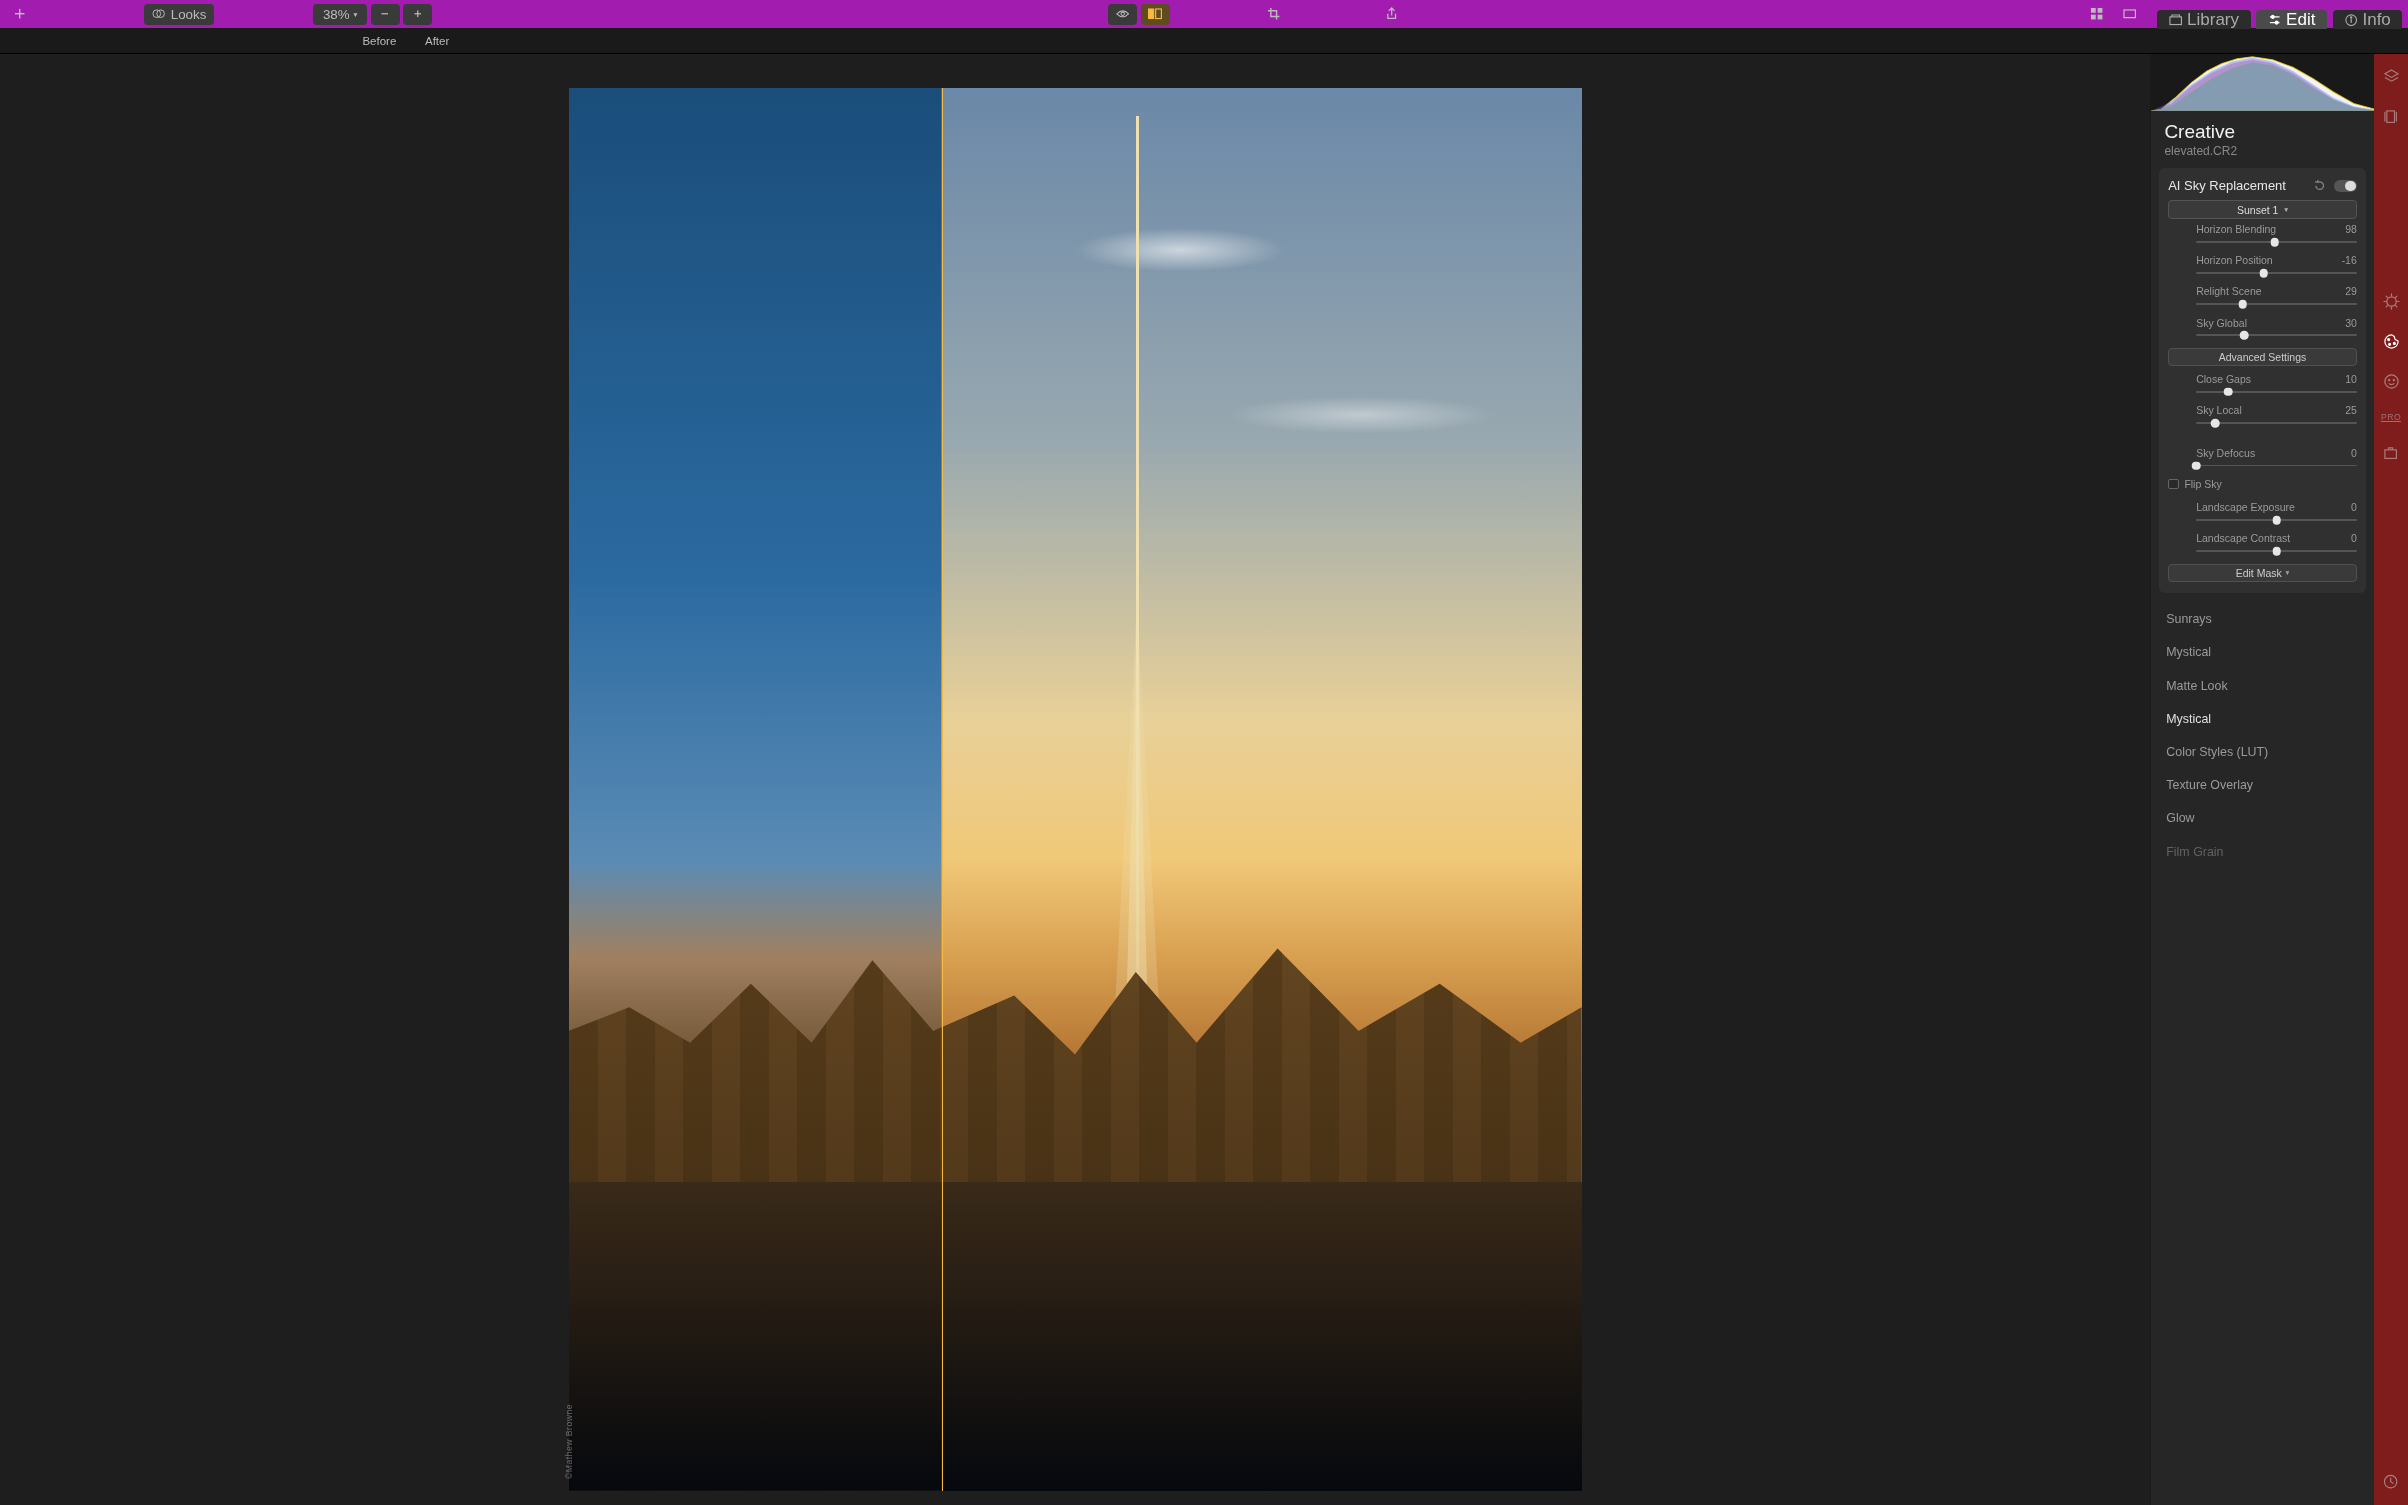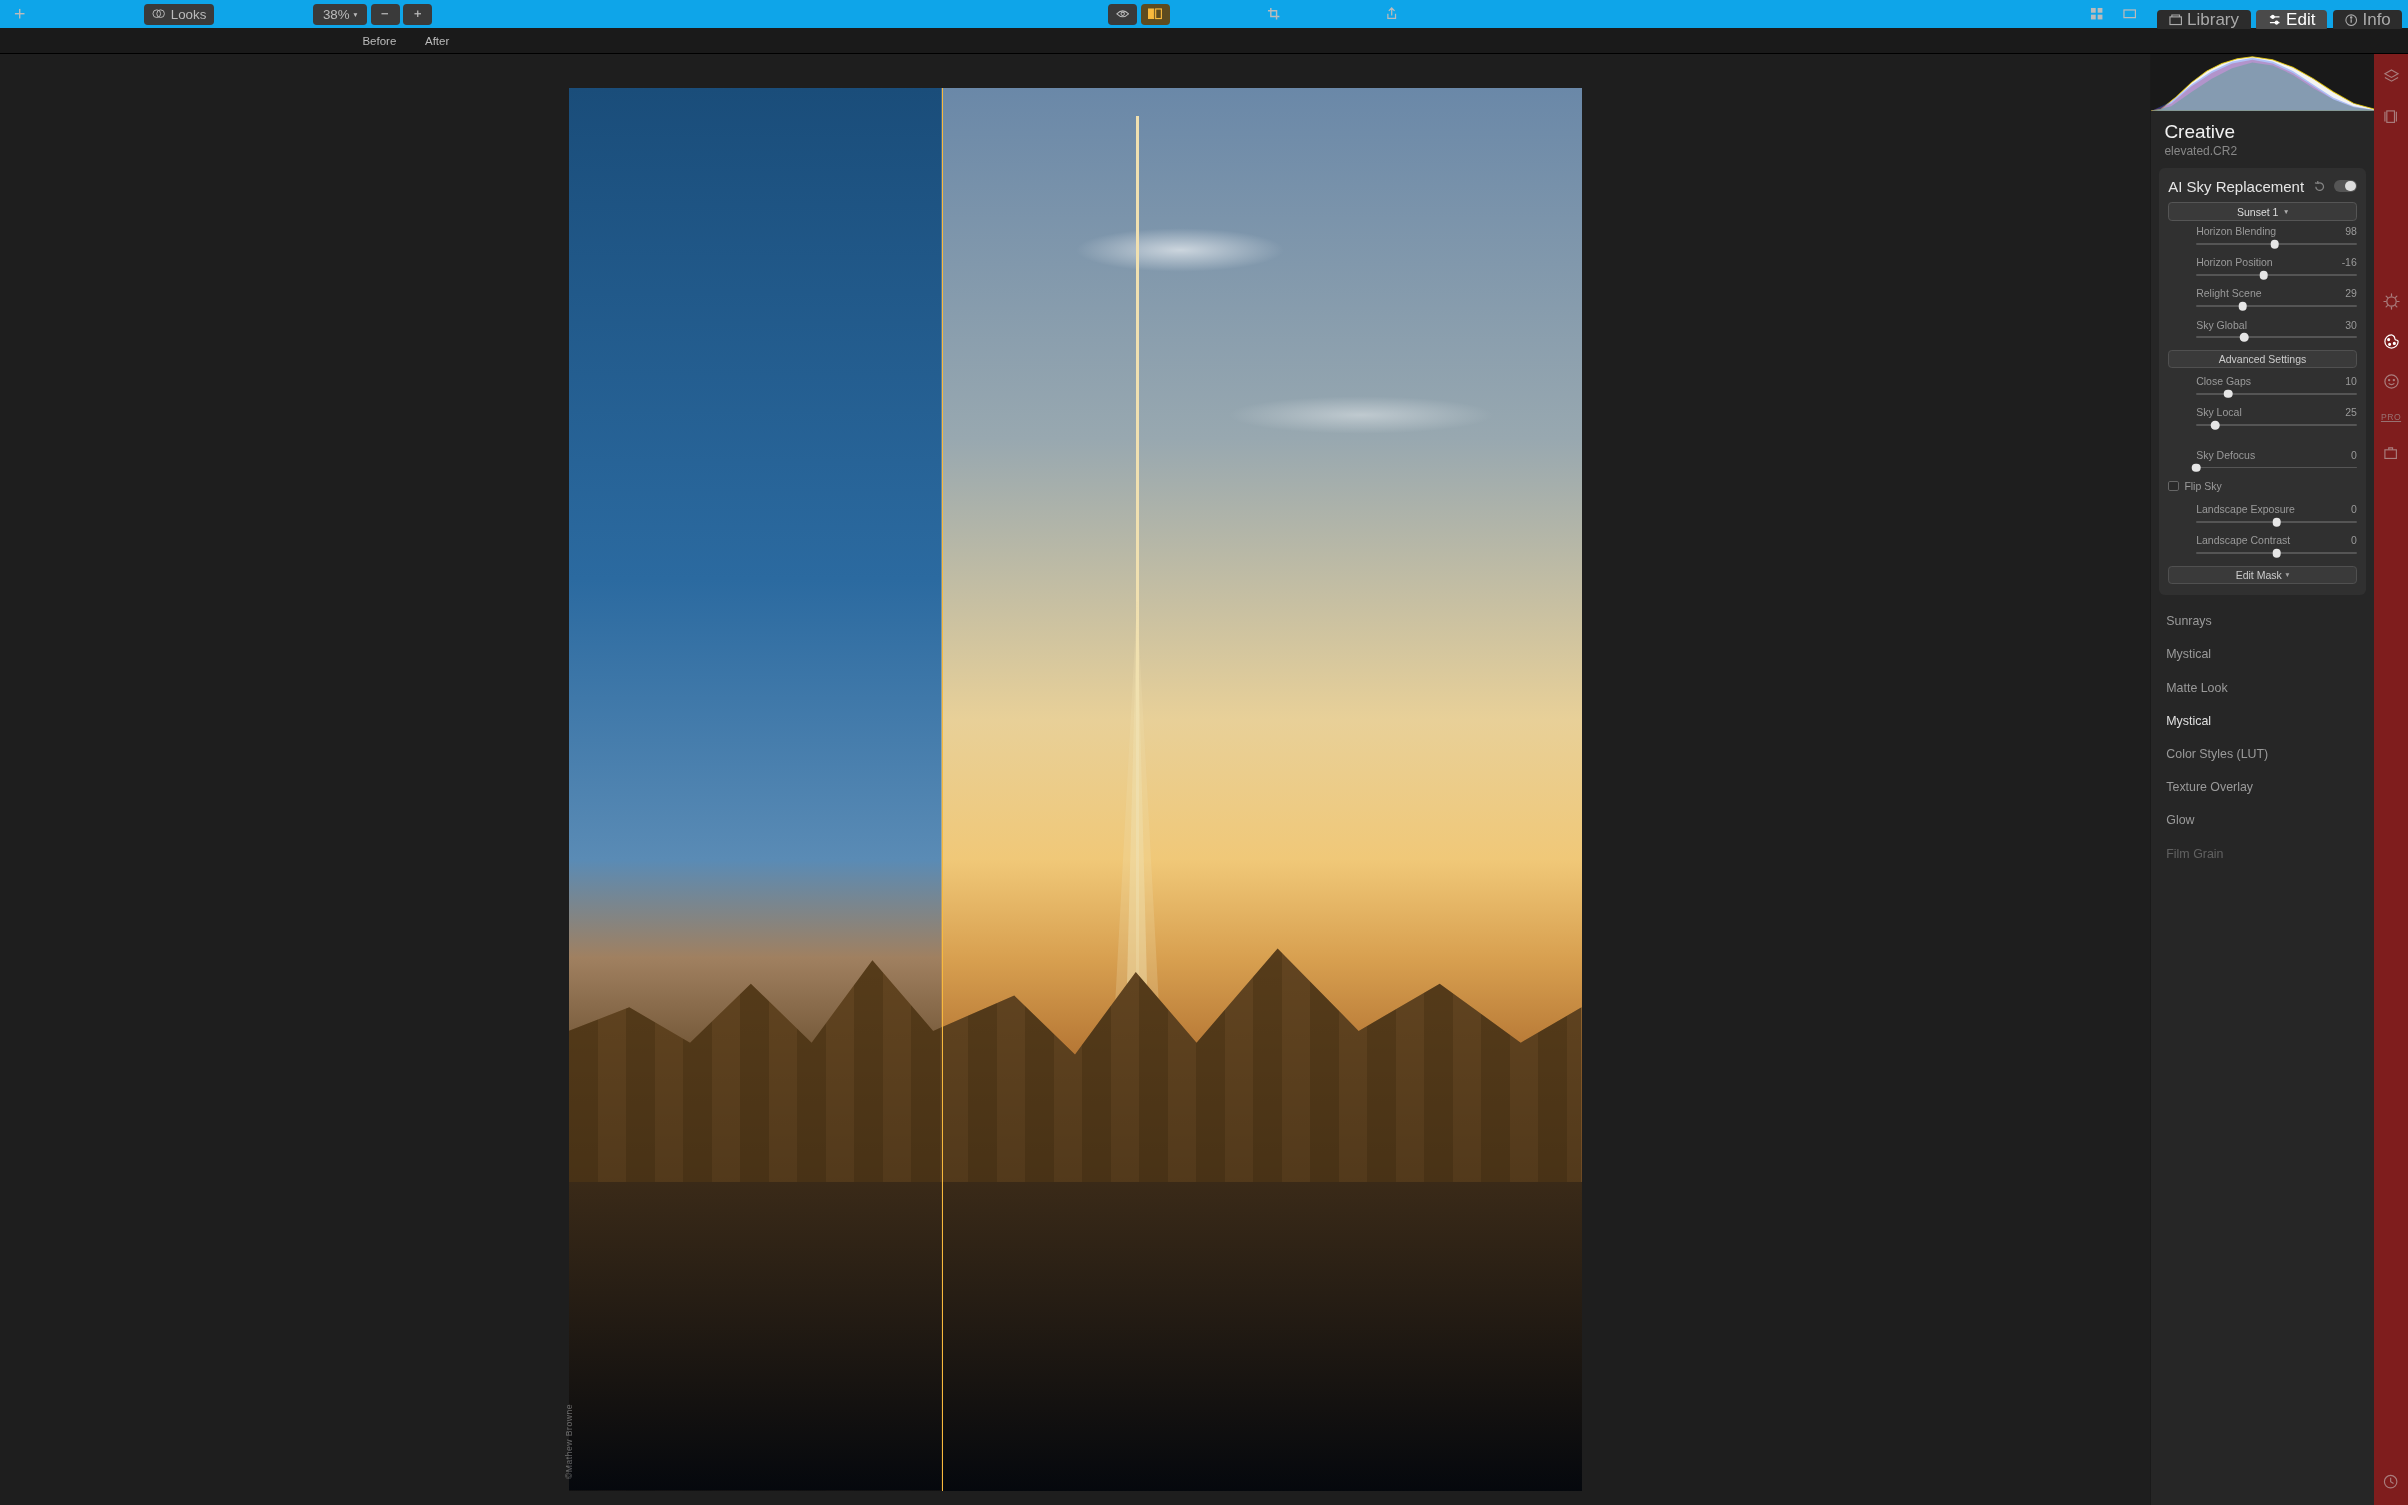--- a/index.html
+++ b/index.html
@@ -1,21 +1,21 @@
 <!DOCTYPE html>
 <html><head>
 <meta charset="utf-8">
 <style>
 * { margin: 0; padding: 0; box-sizing: border-box; font-family: -apple-system, BlinkMacSystemFont, "Segoe UI", sans-serif; }
 html, body { width: 100%; height: 100%; background: #1a1a1a; color: #c8c8c8; overflow: hidden; }
 
 
 .topbar {
   height: 29px;
-  background: #0ea5e9;
+  background: #a21caf;
   display: flex;
   align-items: center;
   padding: 0 5.7px;
   border-bottom: 1px solid #1a1a1a;
   font-size: 11.5px;
 }
 .tb-btn {
   height: 21px;
   display: flex;
   align-items: center;
@@ -175,25 +175,25 @@
 .panel-scroll::-webkit-scrollbar-thumb { background: #4a4a4a; border-radius: 2.9px; }
 
 .tool-card {
   margin: 0 7.6px 9.6px;
   background: #303030;
   border-radius: 5.7px;
   padding: 9.6px 9.6px 11.5px;
 }
 .tool-header {
   display: flex;
-  align-items: center;
+  align-items: flex-end;
   justify-content: space-between;
   padding-bottom: 7.6px;
   color: #e6e6e6;
-  font-size: 15px;
+  font-size: 13px;
   font-weight: 500;
 }
 .tool-header-right { display: flex; gap: 7.6px; align-items: center; }
 .reset-icon { width: 13.4px; height: 13.4px; opacity: .6; cursor: pointer; }
 .toggle {
   width: 23px; height: 12.4px;
   background: #555;
   border-radius: 6.7px;
   position: relative;
   cursor: pointer;

